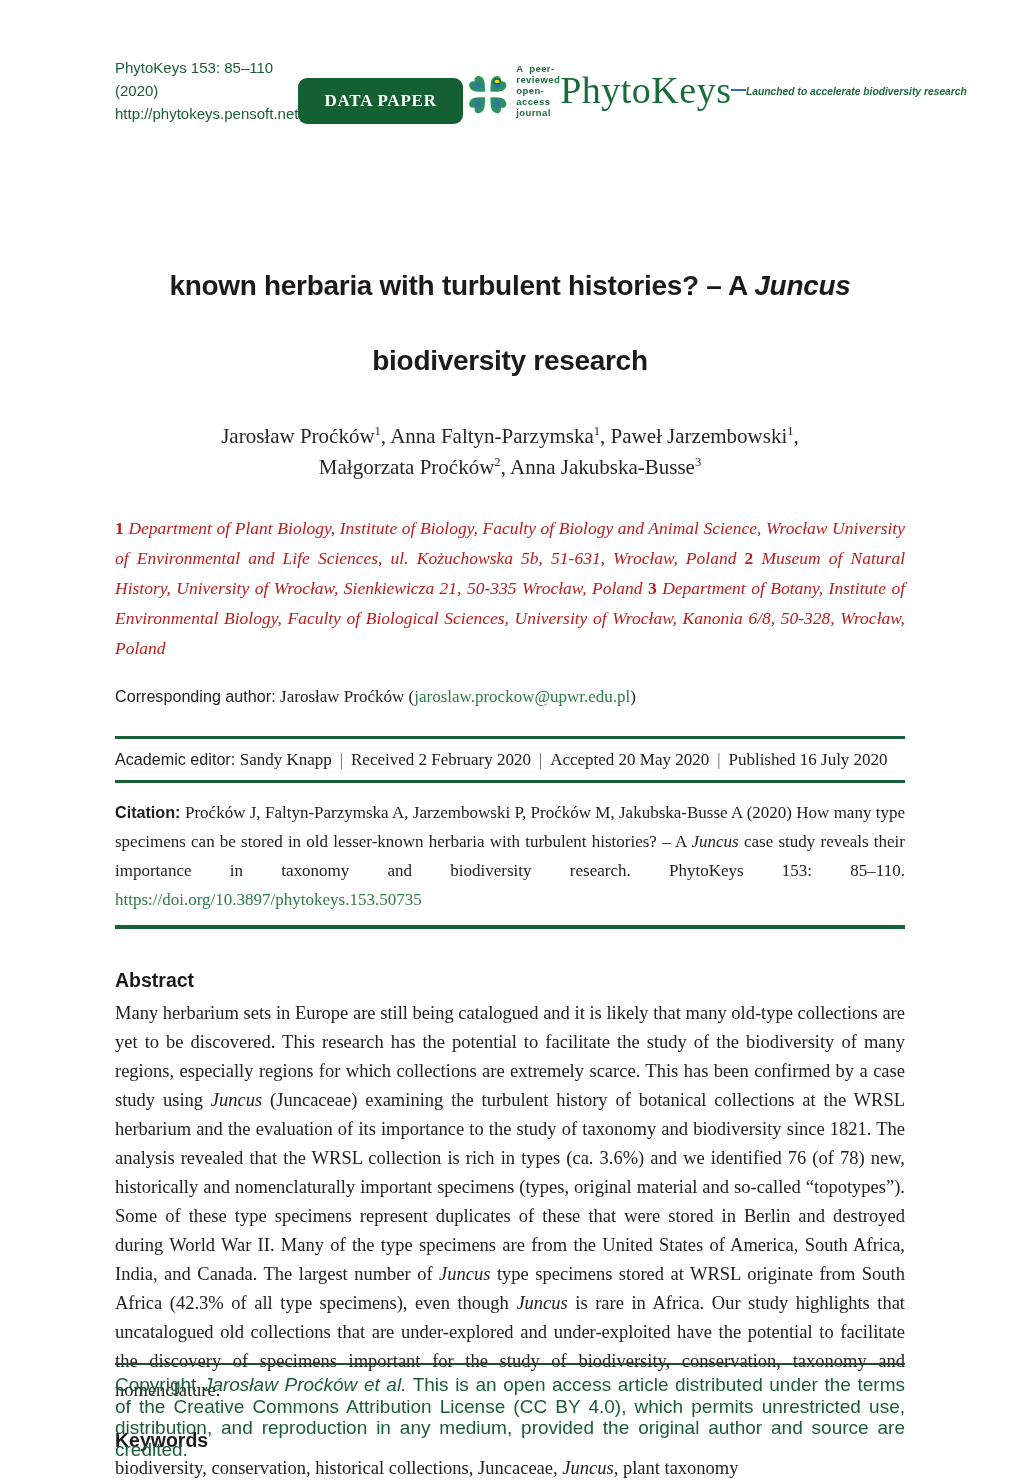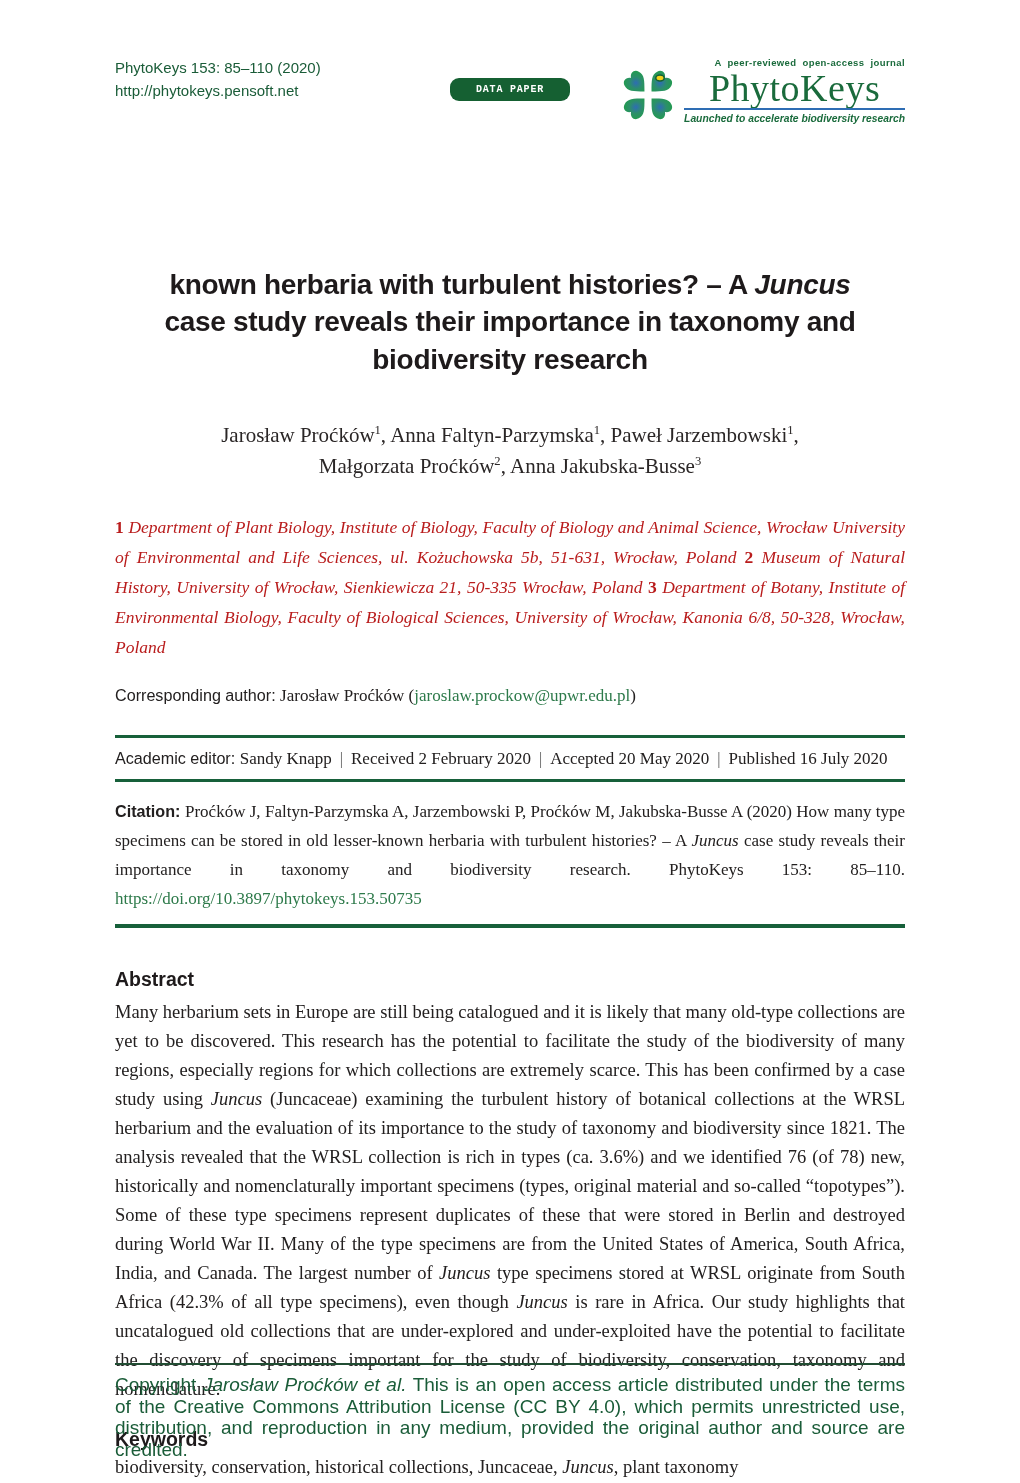--- a/index.html
+++ b/index.html
@@ -19,27 +19,27 @@
   
   .header { display: flex; align-items: flex-start; padding-top: 56px; }
   .head-left {
     font-family: "Liberation Sans", sans-serif;
     font-size: 15px; line-height: 23px; color: #1a5c38;
     width: 300px;
   }
   .badge-wrap { width: 190px; display: flex; justify-content: center; padding-top: 22px; }
   .badge {
     background: #156032; color: #ffffff;
-    font-family: Liberation Mono, monospace;
-    font-weight: bold; font-size: 10px; letter-spacing: 0.8px;
-    padding: 6px 26px; border-radius: 9px; white-space: nowrap;
+    font-family: Liberation Serif, serif;
+    font-weight: bold; font-size: 17px; letter-spacing: 0.8px;
+    padding: 13px 26px; border-radius: 9px; white-space: nowrap;
   }
   .logo-wrap { margin-left: auto; display: flex; align-items: center; }
   .logo-clover { margin-right: 4px; margin-top: 6px; }
-  .logo-text { display: flex; flex-direction: column; align-items: center; }
+  .logo-text { display: flex; align-items: center; }
   .logo-top {
     font-family: "Liberation Sans", sans-serif; font-weight: bold;
     font-size: 9.5px; color: #1a6b3c; letter-spacing: 0.4px; word-spacing: 3px;
     align-self: flex-end;
   }
   .logo-word {
     font-family: "Liberation Serif", serif; font-size: 38px; line-height: 40px;
     color: #1a6b3c; letter-spacing: 0.5px;
   }
   .logo-rule { width: 100%; height: 2px; background: #2e6db4; margin-top: 0px; }
@@ -141,21 +141,21 @@
         </svg>
         <div class="logo-text">
           <div class="logo-top">A peer-reviewed open-access journal</div>
           <div class="logo-word">PhytoKeys</div>
           <div class="logo-rule"></div>
           <div class="logo-bottom">Launched to accelerate biodiversity research</div>
         </div>
       </div>
     </div>
 
-    <h1 class="title"><br><span class="seg-n">known herbaria with turbulent histories? – A </span><span class="seg-i">Juncus</span><br><span class="seg-n">case study reveals their importance in taxonomy and</span><br><span class="seg-n">biodiversity research</span></h1>
+    <h1 class="title"><br><span class="seg-n">known herbaria with turbulent histories? – A </span><span class="seg-i">Juncus</span><br><br><span class="seg-n">biodiversity research</span></h1>
     <div class="authors"><span class="seg-n">Jarosław Proćków</span><span class="seg-sup">1</span><span class="seg-n">, Anna Faltyn-Parzymska</span><span class="seg-sup">1</span><span class="seg-n">, Paweł Jarzembowski</span><span class="seg-sup">1</span><span class="seg-n">,</span><br><span class="seg-n">Małgorzata Proćków</span><span class="seg-sup">2</span><span class="seg-n">, Anna Jakubska-Busse</span><span class="seg-sup">3</span></div>
     <p class="affiliations"><span class="seg-bn">1 </span><span class="seg-i">Department of Plant Biology, Institute of Biology, Faculty of Biology and Animal Science, Wrocław University of Environmental and Life Sciences, ul. Kożuchowska 5b, 51-631, Wrocław, Poland </span><span class="seg-bn">2 </span><span class="seg-i">Museum of Natural History, University of Wrocław, Sienkiewicza 21, 50-335 Wrocław, Poland </span><span class="seg-bn">3 </span><span class="seg-i">Department of Botany, Institute of Environmental Biology, Faculty of Biological Sciences, University of Wrocław, Kanonia 6/8, 50-328, Wrocław, Poland</span></p>
     <p class="corresponding"><span class="seg-label">Corresponding author: </span><span class="seg-n">Jarosław Proćków (</span><span class="seg-link">jaroslaw.prockow@upwr.edu.pl</span><span class="seg-n">)</span></p>
 
     <hr class="rule rule-1">
     <p class="editor-line"><span class="seg-label">Academic editor: </span><span class="seg-n">Sandy Knapp</span><span class="seg-sep">|</span><span class="seg-n">Received 2 February 2020</span><span class="seg-sep">|</span><span class="seg-n">Accepted 20 May 2020</span><span class="seg-sep">|</span><span class="seg-n">Published 16 July 2020</span></p>
     <hr class="rule rule-2">
     <p class="citation"><span class="seg-blabel">Citation: </span><span class="seg-n">Proćków J, Faltyn-Parzymska A, Jarzembowski P, Proćków M, Jakubska-Busse A (2020) How many type specimens can be stored in old lesser-known herbaria with turbulent histories? – A </span><span class="seg-i">Juncus</span><span class="seg-n"> case study reveals their importance in taxonomy and biodiversity research. PhytoKeys 153: 85–110. </span><span class="seg-link">https://doi.org/10.3897/phytokeys.153.50735</span></p>
     <hr class="rule rule-3">
 

